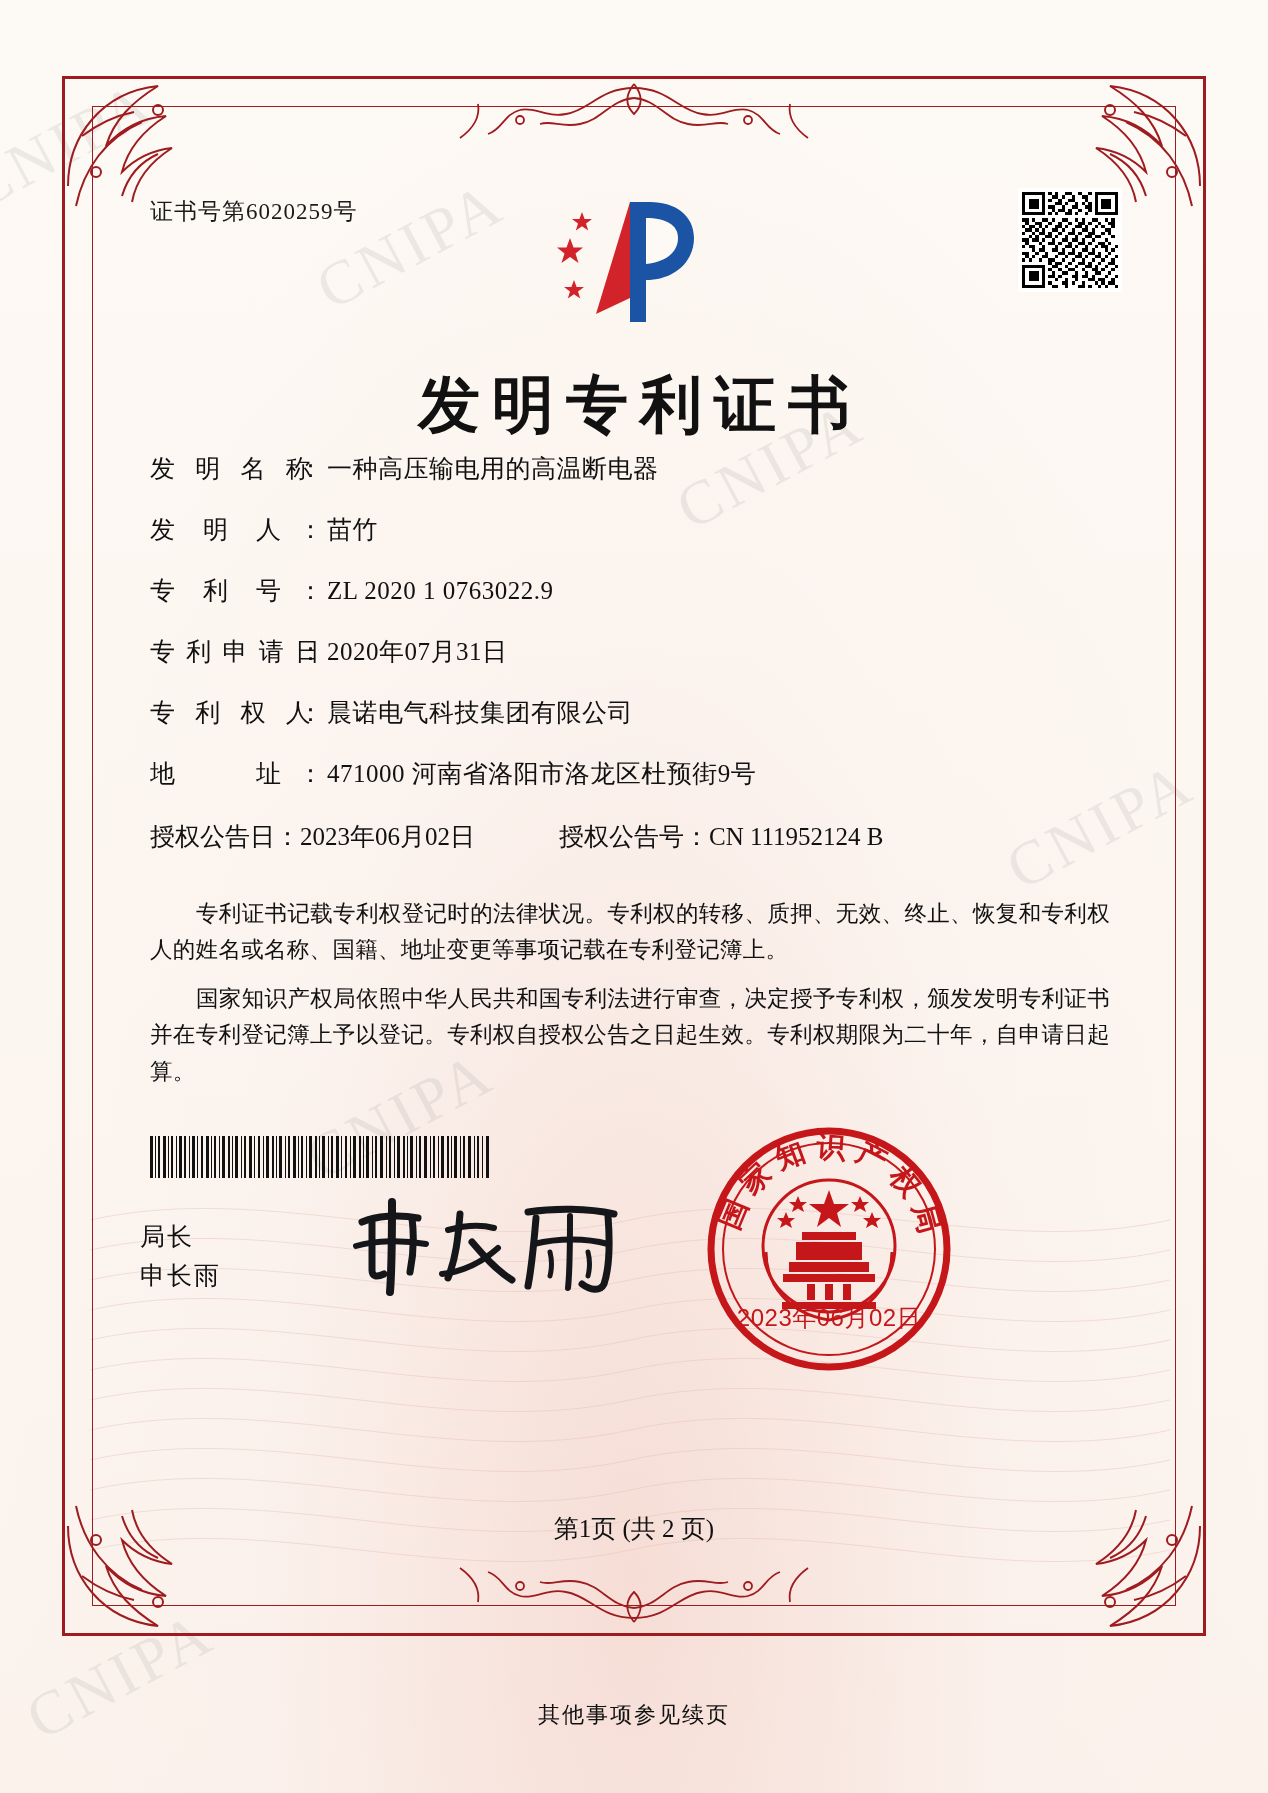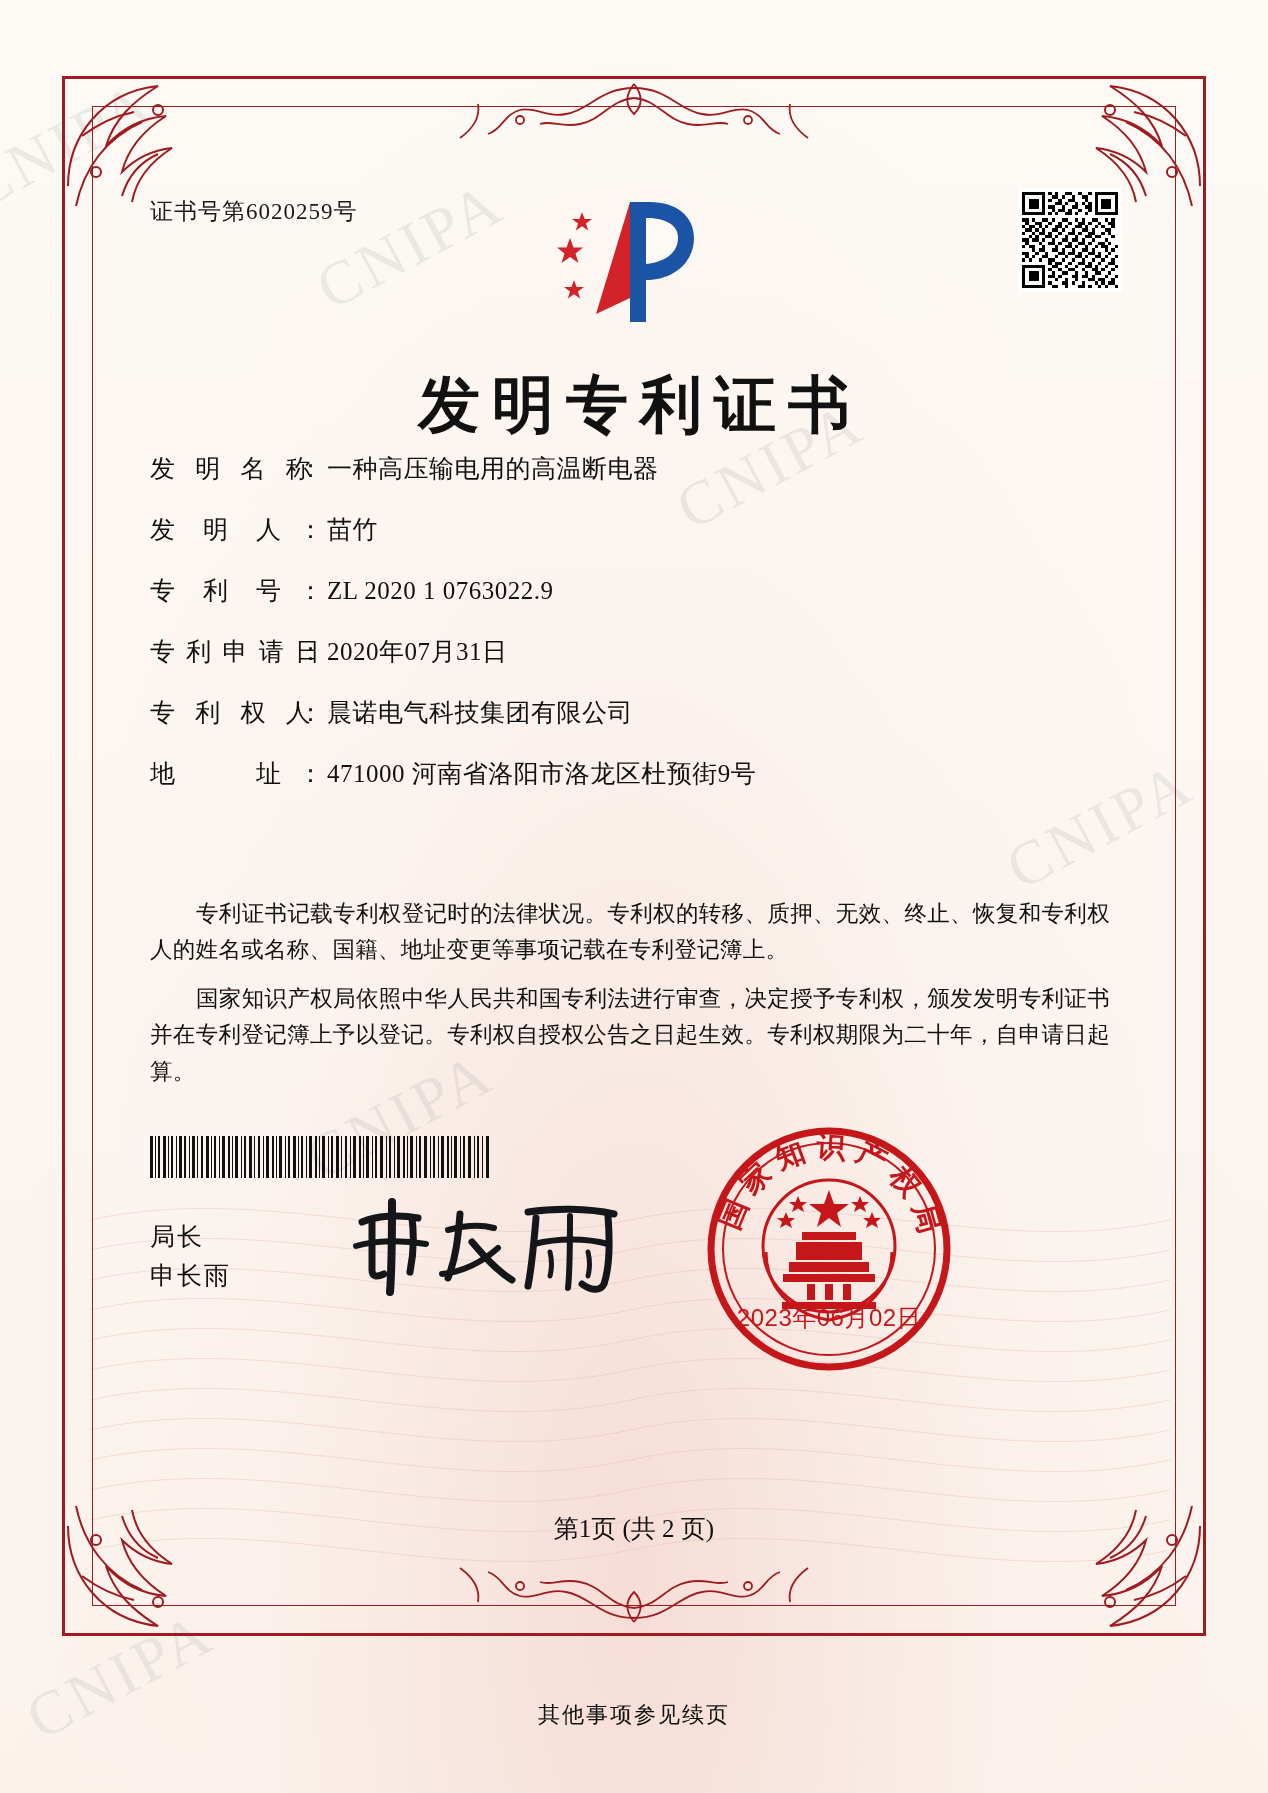--- a/index.html
+++ b/index.html
@@ -179,21 +179,21 @@
   .barcode {
     position: absolute;
     left: 58px;
     top: 1030px;
     width: 360px;
     height: 42px;
   }
 
   .director {
     position: absolute;
-    left: 58px;
+    left: 48px;
     top: 1112px;
     font-size: 25px;
     color: #111;
     line-height: 1.55;
     letter-spacing: 2px;
   }
 
   .signature {
     position: absolute;
     left: 250px;
@@ -607,20 +607,23 @@
       <div class="field-row">
         <span class="f-label" style="letter-spacing:2.5px">专 利 申 请 日</span><span class="f-colon">：</span><span class="f-value">2020年07月31日</span>
       </div>
       <div class="field-row">
         <span class="f-label">专 利 权 人</span><span class="f-colon">：</span><span class="f-value">晨诺电气科技集团有限公司</span>
       </div>
       <div class="field-row">
         <span class="f-label tight">地　　　址</span><span class="f-colon">：</span><span class="f-value">471000 河南省洛阳市洛龙区杜预街9号</span>
       </div>
 
+      <div class="grant-row">
+        <span>授权公告日</span><span>：</span><span>2023年06月02日</span><span class="grant-gap"></span><span>授权公告号</span><span>：</span><span>CN 111952124 B</span>
+      </div>
     </div>
 
     <div class="paragraphs">
       <div class="para">专利证书记载专利权登记时的法律状况。专利权的转移、质押、无效、终止、恢复和专利权人的姓名或名称、国籍、地址变更等事项记载在专利登记簿上。</div>
       <div class="para">国家知识产权局依照中华人民共和国专利法进行审查，决定授予专利权，颁发发明专利证书并在专利登记簿上予以登记。专利权自授权公告之日起生效。专利权期限为二十年，自申请日起算。</div>
     </div>
 
     <svg class="barcode" viewBox="0 0 360 42" preserveAspectRatio="none">
       <g fill="#111">
         <rect x="0" y="0" width="3" height="42"></rect>

